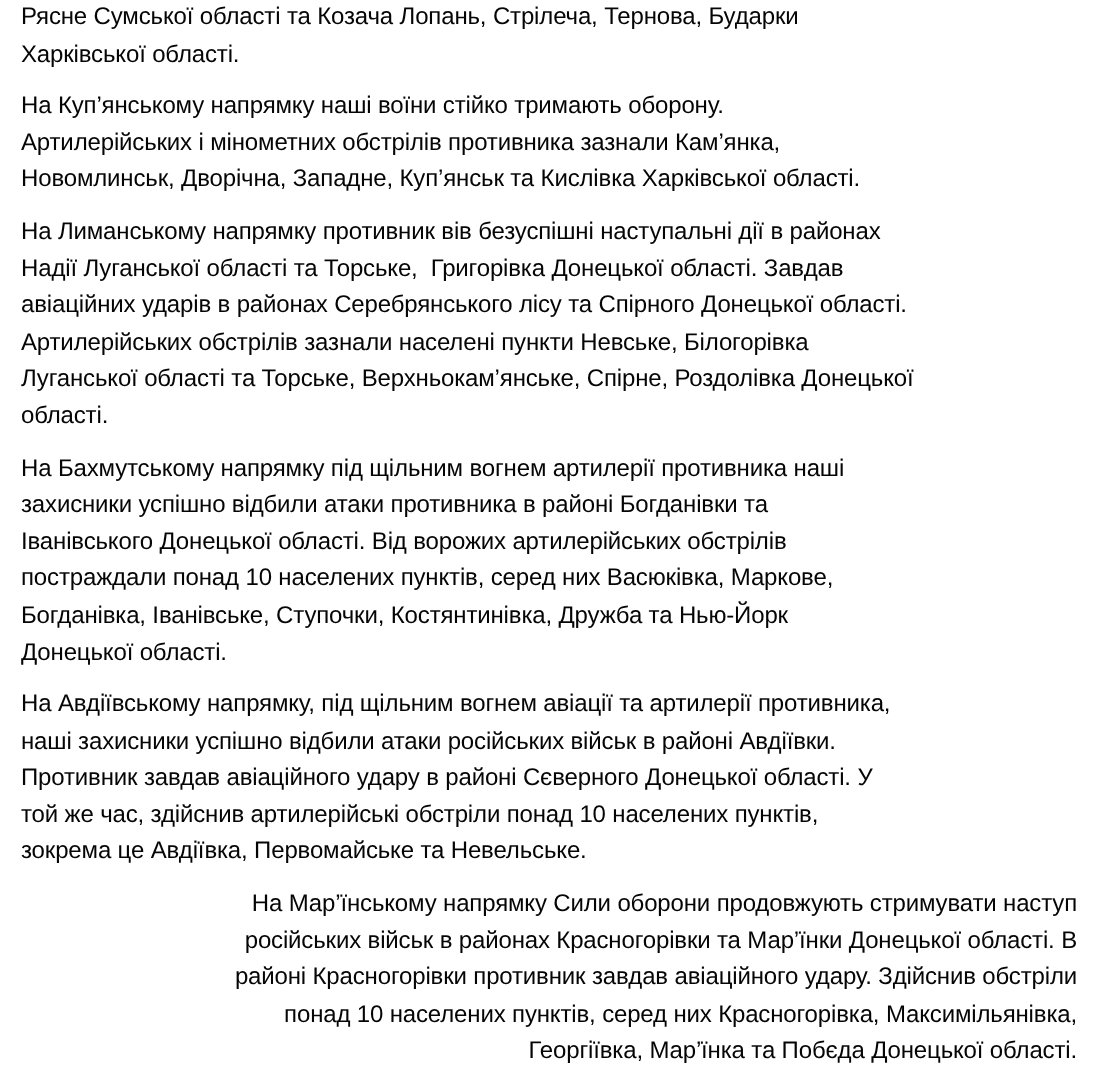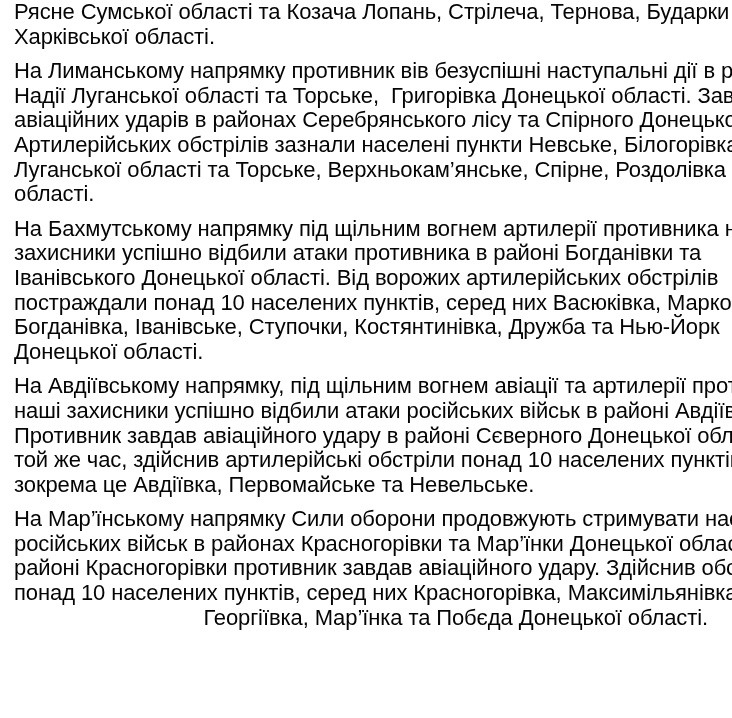--- a/index.html
+++ b/index.html
@@ -8,43 +8,46 @@
   }
   body {
     width: 732px;
     height: 718px;
     background: #ffffff;
     overflow: hidden;
   }
   .post-body {
     box-sizing: border-box;
     width: 732px;
-    padding: 0 24px 0 14px;
+    padding: 0 14px 0 14px;
     font-family: "Liberation Sans", "DejaVu Sans", sans-serif;
-    font-size: 22px;
+    font-size: 16px;
     line-height: 24.6px;
     letter-spacing: -0.1px;
     color: #050505;
     -webkit-font-smoothing: antialiased;
   }
   .post-body p {
     margin: 0 0 10px 0;
     white-space: pre;        
   }
   .post-body p:last-child {
     margin-bottom: 0;
     text-align: right;
   }
 </style>
 </head>
 <body>
 
 <article class="post-body">
   <p>Рясне Сумської області та Козача Лопань, Стрілеча, Тернова, Бударки
 Харківської області.</p>
+  <p>На Куп’янському напрямку наші воїни стійко тримають оборону.
+Артилерійських і мінометних обстрілів противника зазнали Кам’янка,
+Новомлинськ, Дворічна, Западне, Куп’янськ та Кислівка Харківської області.</p>
   <p>На Лиманському напрямку противник вів безуспішні наступальні дії в районах
 Надії Луганської області та Торське,  Григорівка Донецької області. Завдав
 авіаційних ударів в районах Серебрянського лісу та Спірного Донецької області.
 Артилерійських обстрілів зазнали населені пункти Невське, Білогорівка
 Луганської області та Торське, Верхньокам’янське, Спірне, Роздолівка Донецької
 області.</p>
   <p>На Бахмутському напрямку під щільним вогнем артилерії противника наші
 захисники успішно відбили атаки противника в районі Богданівки та
 Іванівського Донецької області. Від ворожих артилерійських обстрілів
 постраждали понад 10 населених пунктів, серед них Васюківка, Маркове,

